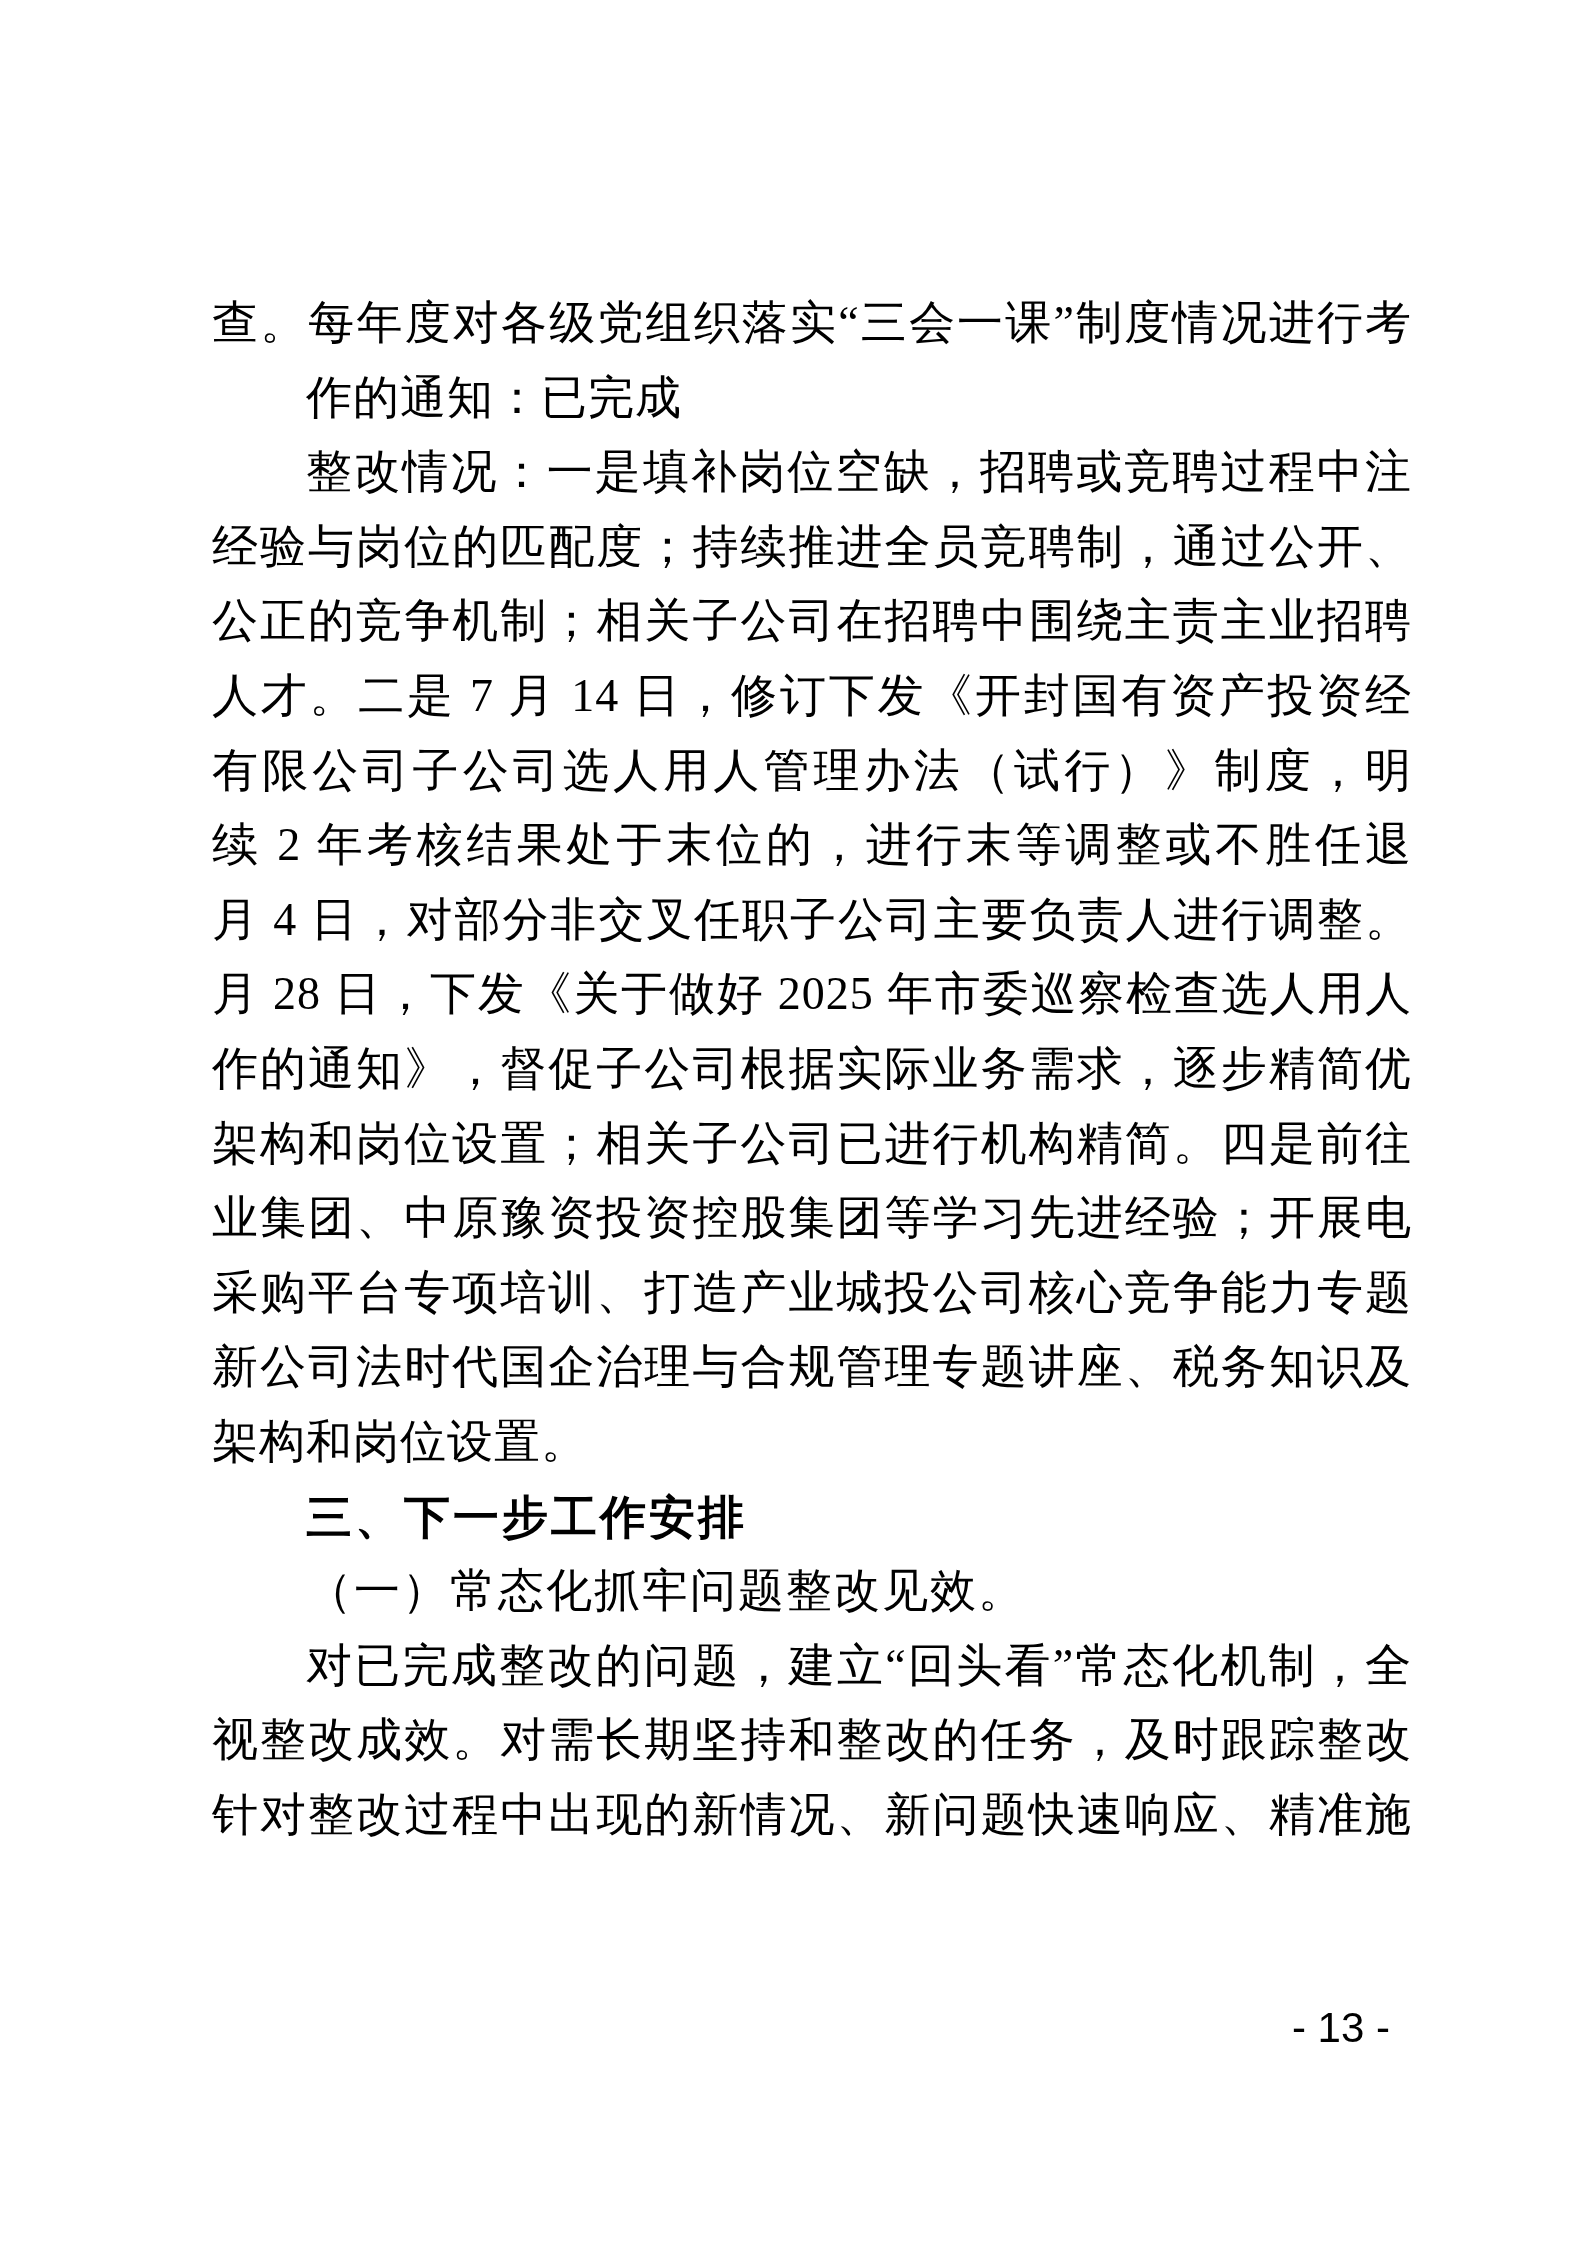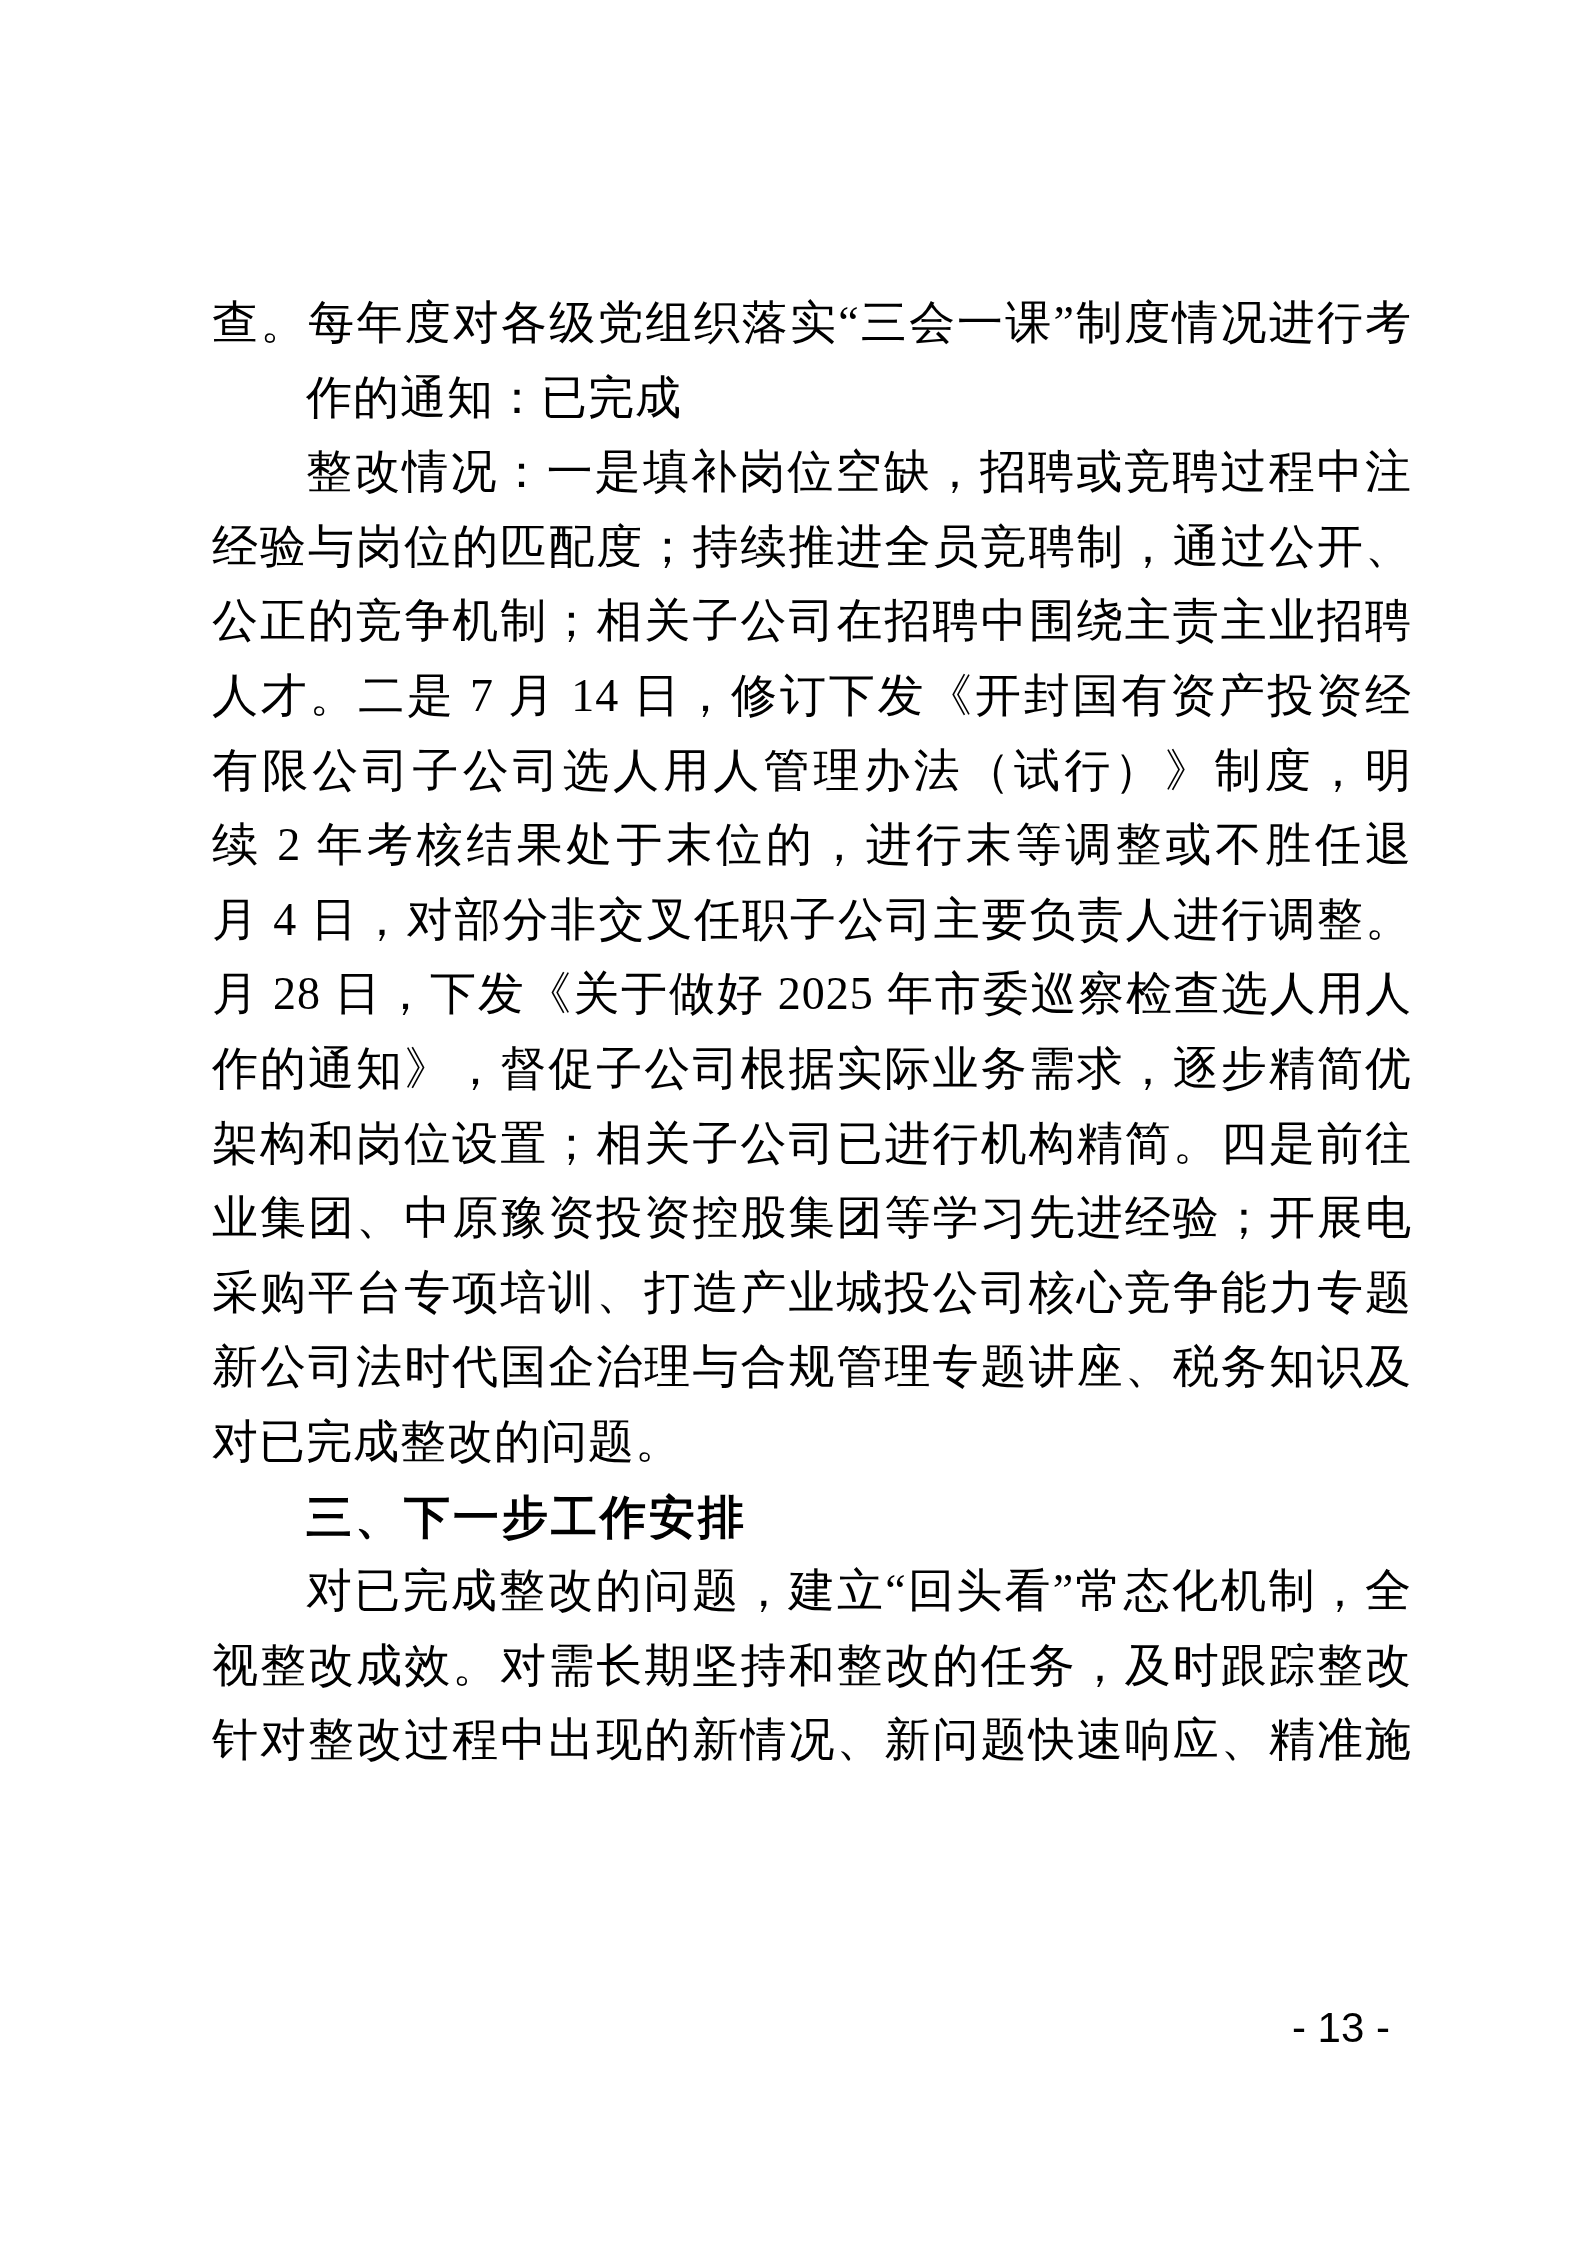--- a/index.html
+++ b/index.html
@@ -78,20 +78,21 @@
       <div class="line  justify">人才。二是 7 月 14 日，修订下发《开封国有资产投资经营集团</div>
       <div class="line  justify">有限公司子公司选人用人管理办法（试行）》制度，明确“对连</div>
       <div class="line  justify">续 2 年考核结果处于末位的，进行末等调整或不胜任退出。”；8</div>
       <div class="line  justify">月 4 日，对部分非交叉任职子公司主要负责人进行调整。三是 7</div>
       <div class="line  justify">月 28 日，下发《关于做好 2025 年市委巡察检查选人用人整改工</div>
       <div class="line  justify">作的通知》，督促子公司根据实际业务需求，逐步精简优化组织</div>
       <div class="line  justify">架构和岗位设置；相关子公司已进行机构精简。四是前往无锡产</div>
       <div class="line  justify">业集团、中原豫资投资控股集团等学习先进经验；开展电子招标</div>
       <div class="line  justify">采购平台专项培训、打造产业城投公司核心竞争能力专题培训会、</div>
       <div class="line  justify">新公司法时代国企治理与合规管理专题讲座、税务知识及电脑安</div>
-      <div class="line ">对已完成整改的问题。</div>
+      <div class="line ">架构和岗位设置。</div>
       <div class="line section-heading indent">三、下一步工作安排</div>
+      <div class="line subsection-heading indent">（一）常态化抓牢问题整改见效。</div>
       <div class="line  indent justify">对已完成整改的问题，建立“回头看”常态化机制，全面检</div>
       <div class="line  justify">视整改成效。对需长期坚持和整改的任务，及时跟踪整改进度，</div>
       <div class="line  justify">针对整改过程中出现的新情况、新问题快速响应、精准施策，确</div>
     </div>
   <div class="page-number">- 13 -</div>
 </div>
 
 </body></html>

